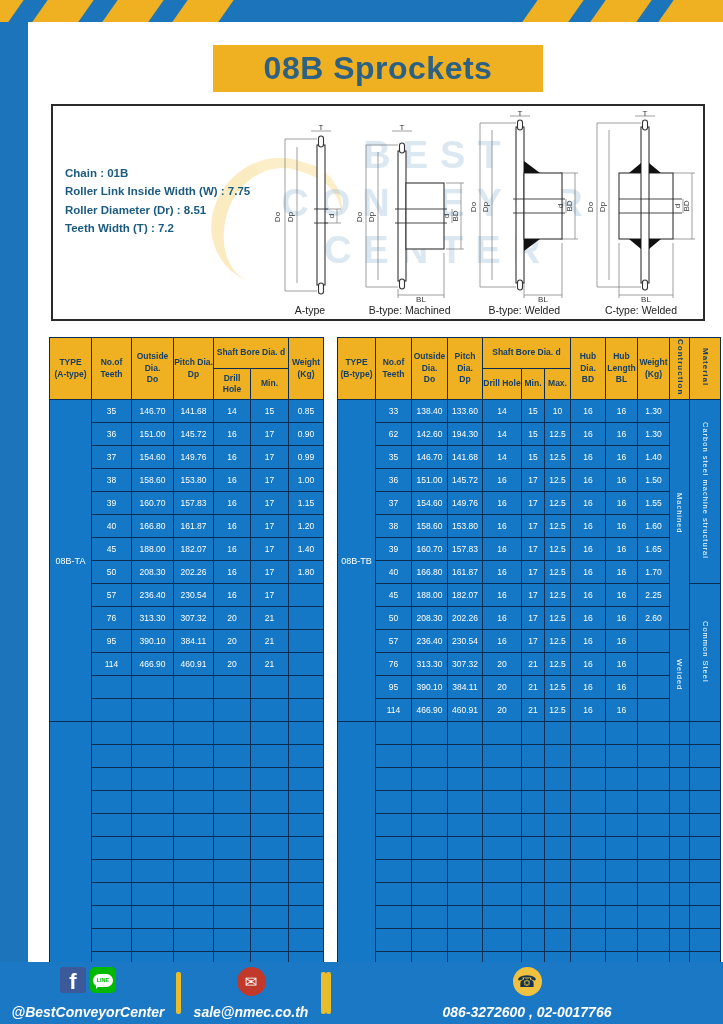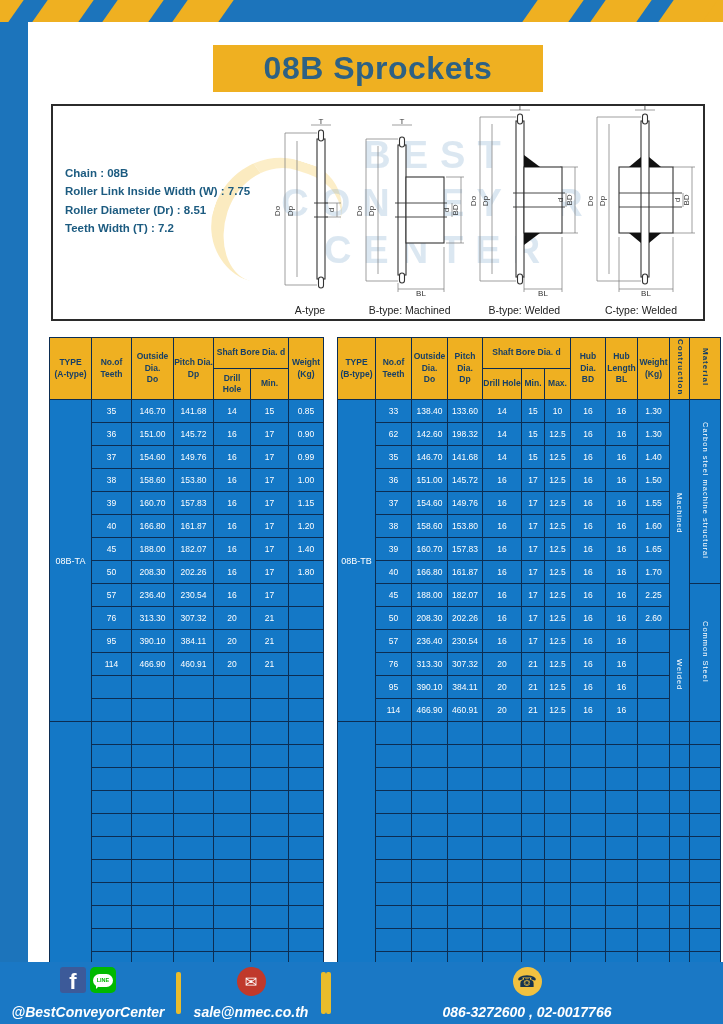--- a/index.html
+++ b/index.html
@@ -24,21 +24,21 @@
   .wm{position:absolute;left:150px;top:26px;width:470px;text-align:center;z-index:0;
     font-weight:bold;font-size:38px;line-height:1.25;letter-spacing:12px;color:rgba(125,170,205,0.28);}
   .wm-swoosh{position:absolute;left:160px;top:50px;width:110px;height:120px;z-index:0;
     border-left:14px solid rgba(243,197,74,0.35);border-top:10px solid rgba(243,197,74,0.30);
     border-radius:60% 40% 50% 50%;transform:rotate(18deg);}
   .specs{position:absolute;left:12px;top:58px;width:210px;z-index:1;}
   .spec-line{font-size:11.5px;font-weight:bold;color:#1c5b80;line-height:1.6;white-space:nowrap;}
   .drawings{position:absolute;left:216px;right:4px;top:4px;bottom:3px;display:flex;
     justify-content:space-between;align-items:flex-end;z-index:1;}
   .fig{display:flex;flex-direction:column;align-items:center;}
-  .fig-label{font-size:10.5px;color:#222;margin-top:7px;white-space:nowrap;}
+  .fig-label{font-size:10.5px;color:#222;margin-top:1px;white-space:nowrap;}
   .fig svg{display:block;}
   .dim-t{font-size:8px;fill:#333;}
   
   .tables{position:absolute;left:21px;top:315px;display:flex;gap:13px;align-items:flex-start;}
   table{border-collapse:collapse;table-layout:fixed;background:#1478c6;}
   th,td{border:1.5px solid #0c2d52;padding:0;overflow:hidden;}
   thead th{background:#efb021;color:#173f66;font-size:8.5px;font-weight:bold;line-height:1.35;}
   thead tr.h1 th{height:30px;}
   thead tr.h2 th{height:30px;}
   tbody td{height:22px;color:#ffffff;font-size:8.5px;text-align:center;vertical-align:middle;}
@@ -89,21 +89,21 @@
 
   <div class="dbox">
     <div class="wm-swoosh"></div>
     <div class="wm">
       <div>BEST</div>
       <div>CONVEYOR</div>
       <div>CENTER</div>
     </div>
 
     <div class="specs">
-      <div class="spec-line">Chain  : 08B</div>
+      <div class="spec-line">Chain  : 01B</div>
       <div class="spec-line">Roller Link Inside Width (W)  :  7.75</div>
       <div class="spec-line">Roller Diameter (Dr)  : 8.51</div>
       <div class="spec-line">Teeth Width (T)  :  7.2</div>
     </div>
 
     <div class="drawings">
 
       <div class="fig">
         <svg width="82" height="178" viewBox="0 0 82 178">
           <g stroke="#777" stroke-width="0.7" fill="none">
@@ -570,21 +570,21 @@
             <td class="val">10</td>
             <td class="val">16</td>
             <td class="val">16</td>
             <td class="val">1.30</td>
             <td rowspan="10"><span class="vtext">Machined</span></td>
             <td rowspan="8"><span class="vtext">Carbon steel  machine structural</span></td>
           </tr>
           <tr>
             <td class="val">62</td>
             <td class="val">142.60</td>
-            <td class="val">198.32</td>
+            <td class="val">194.30</td>
             <td class="val">14</td>
             <td class="val">15</td>
             <td class="val">12.5</td>
             <td class="val">16</td>
             <td class="val">16</td>
             <td class="val">1.30</td>
           </tr>
           <tr>
             <td class="val">35</td>
             <td class="val">146.70</td>

